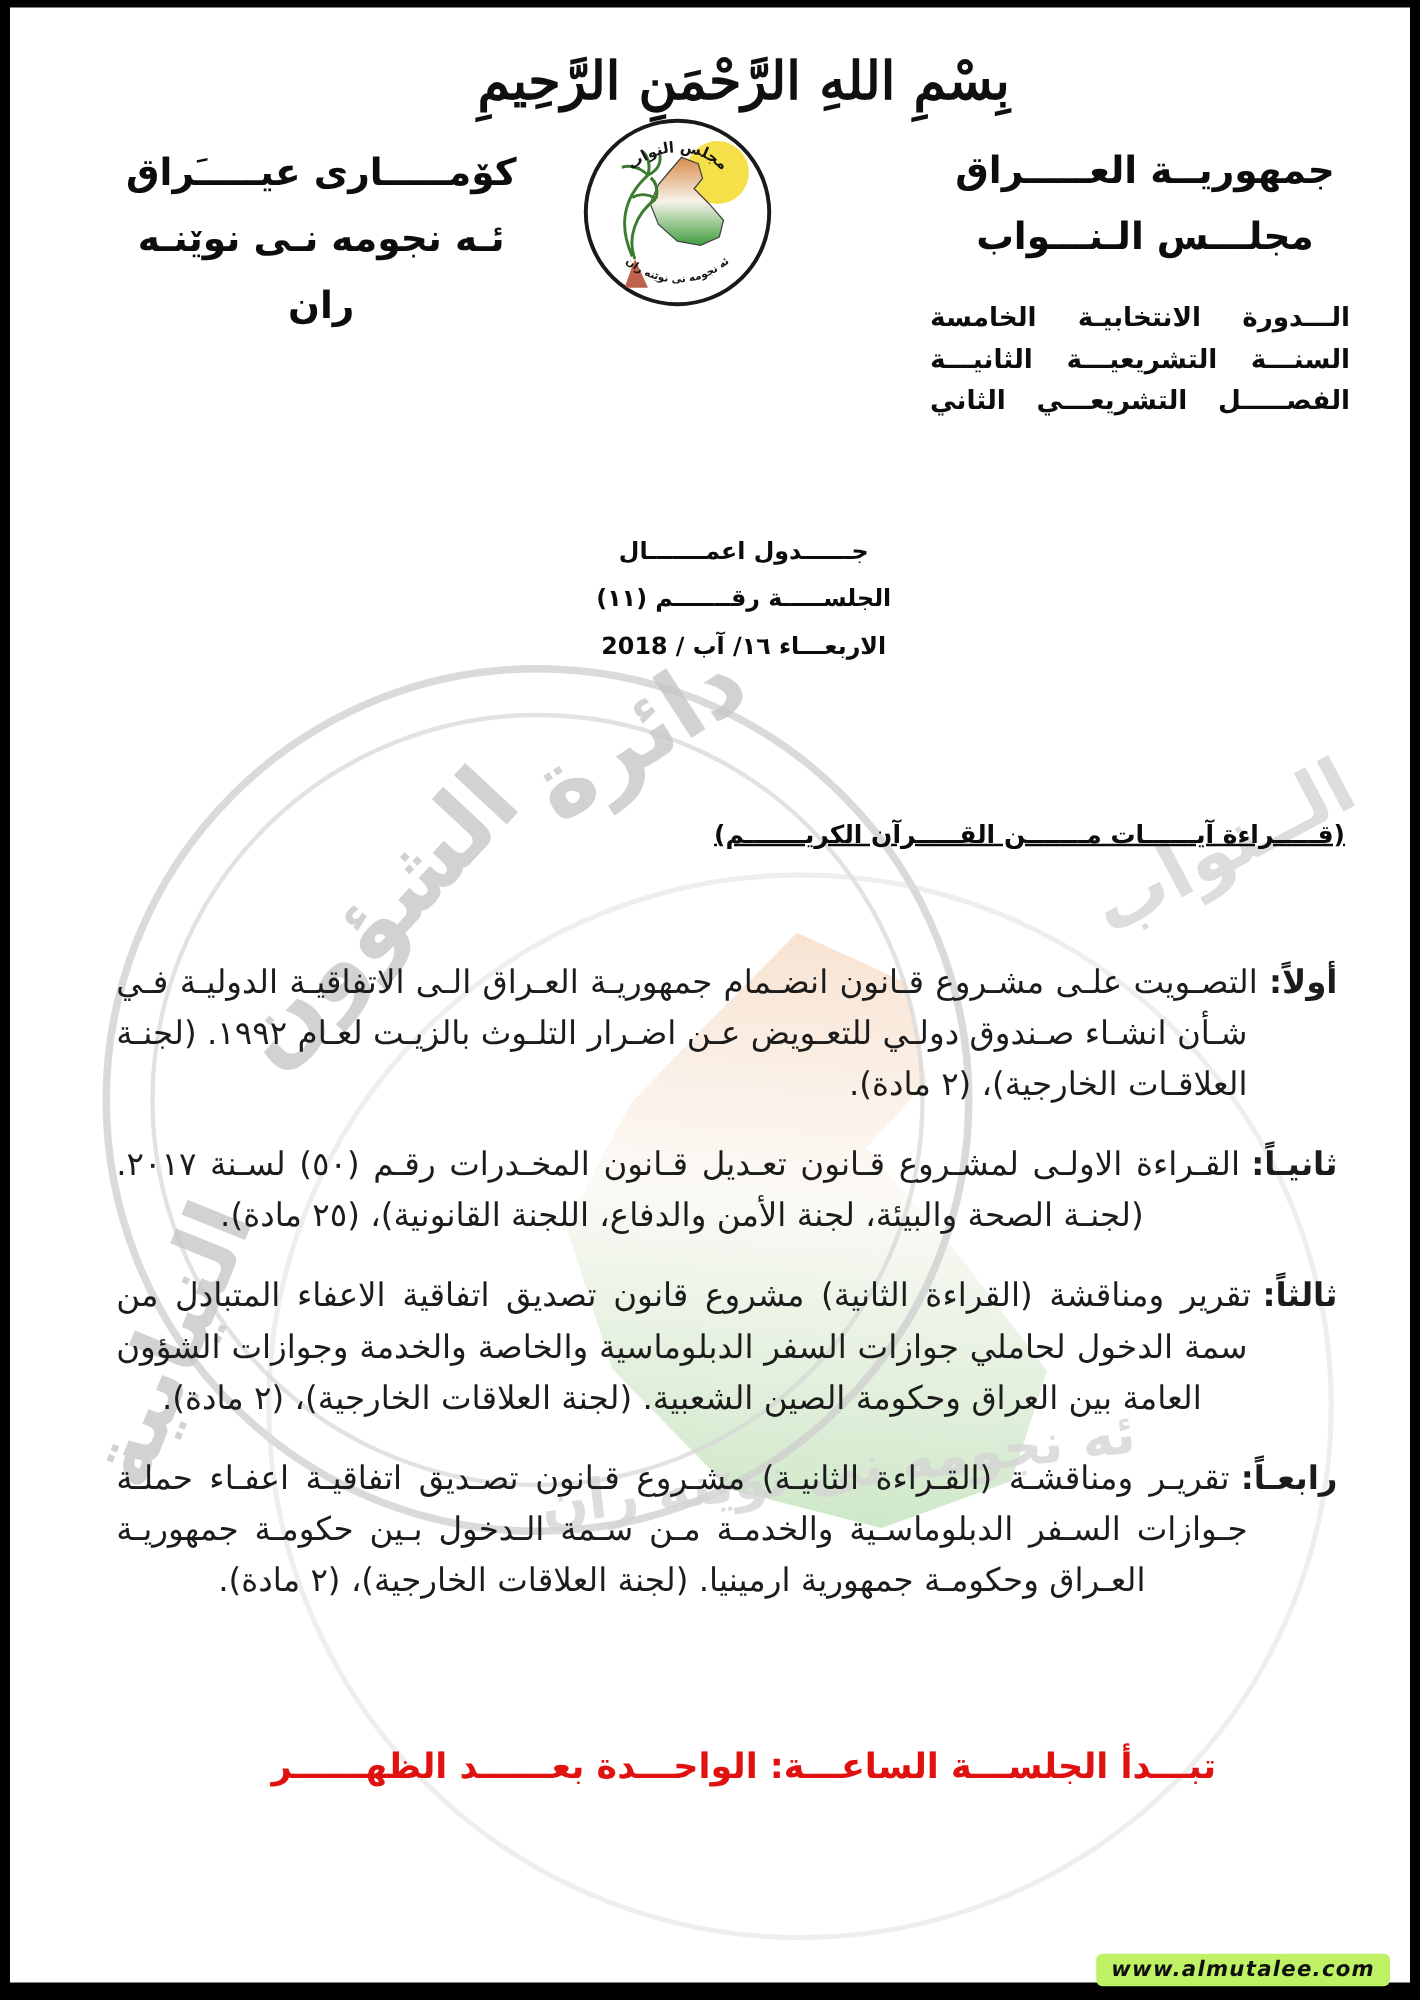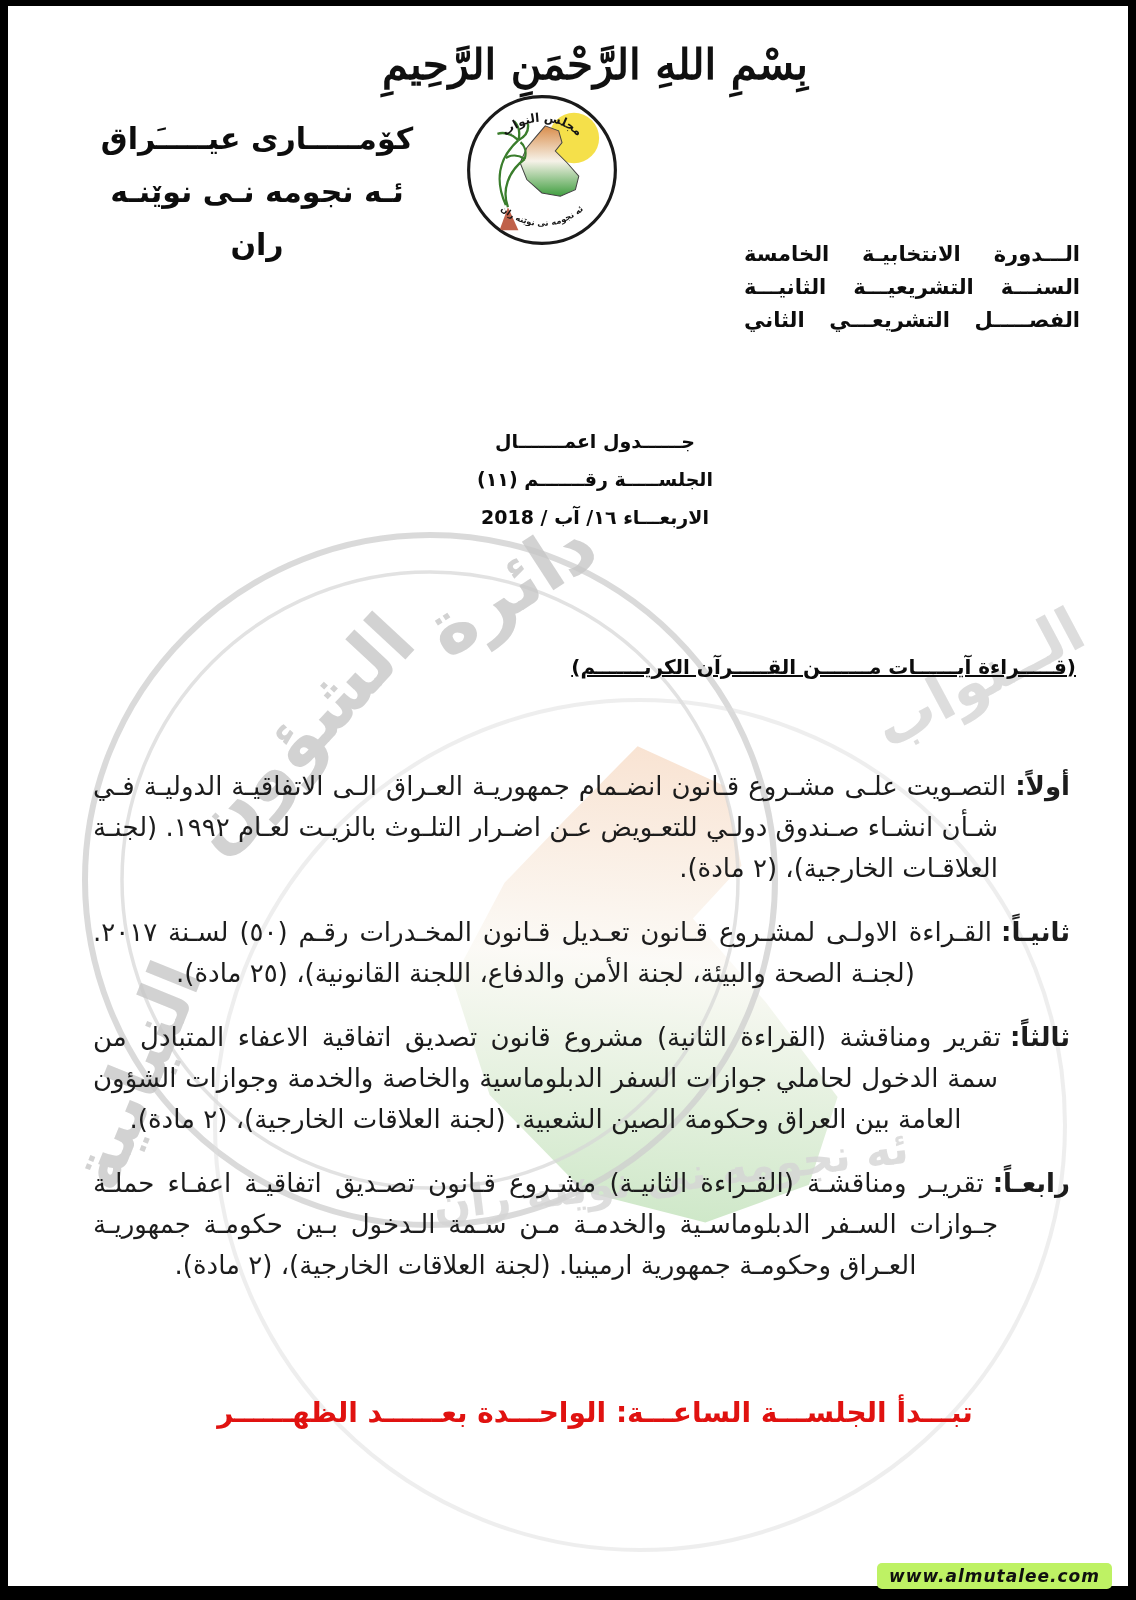--- a/index.html
+++ b/index.html
@@ -69,20 +69,24 @@
     <span class="wm-txt" style="left:168px;top:810px;font-size:76px;transform:rotate(-47deg);">الشؤون</span>
     <span class="wm-txt" style="left:52px;top:1170px;font-size:72px;transform:rotate(-68deg);">النيابية</span>
     <span class="wm-txt wm-ghost" style="left:862px;top:700px;font-size:60px;transform:rotate(-28deg);">الــنواب</span>
     <span class="wm-txt wm-ghost" style="left:430px;top:1180px;font-size:44px;letter-spacing:7px;transform:rotate(-7deg);">ئه نجومه نى نوێنه ران</span>
   </div>
 
   <div id="content">
 
     <div id="basmala" class="abs c rtl">بِسْمِ اللهِ الرَّحْمَنِ الرَّحِيمِ</div>
 
+    <div id="hdr-right" class="abs c b hdr rtl">
+      <div>جمهوريــة العـــــراق</div>
+      <div>مجلـــس الـنـــواب</div>
+    </div>
 
     <div id="hdr-left" class="abs c b hdr rtl">
       <div>كۆمـــــاری عيـــــَراق</div>
       <div>ئـه نجومه نـى نوێنـه ران</div>
     </div>
 
     <svg id="logo" class="abs" viewBox="0 0 145 145">
       <defs>
         <linearGradient id="glogo" x1="0" y1="0" x2="0" y2="1">
           <stop offset="0" stop-color="#d98c4a"></stop>

